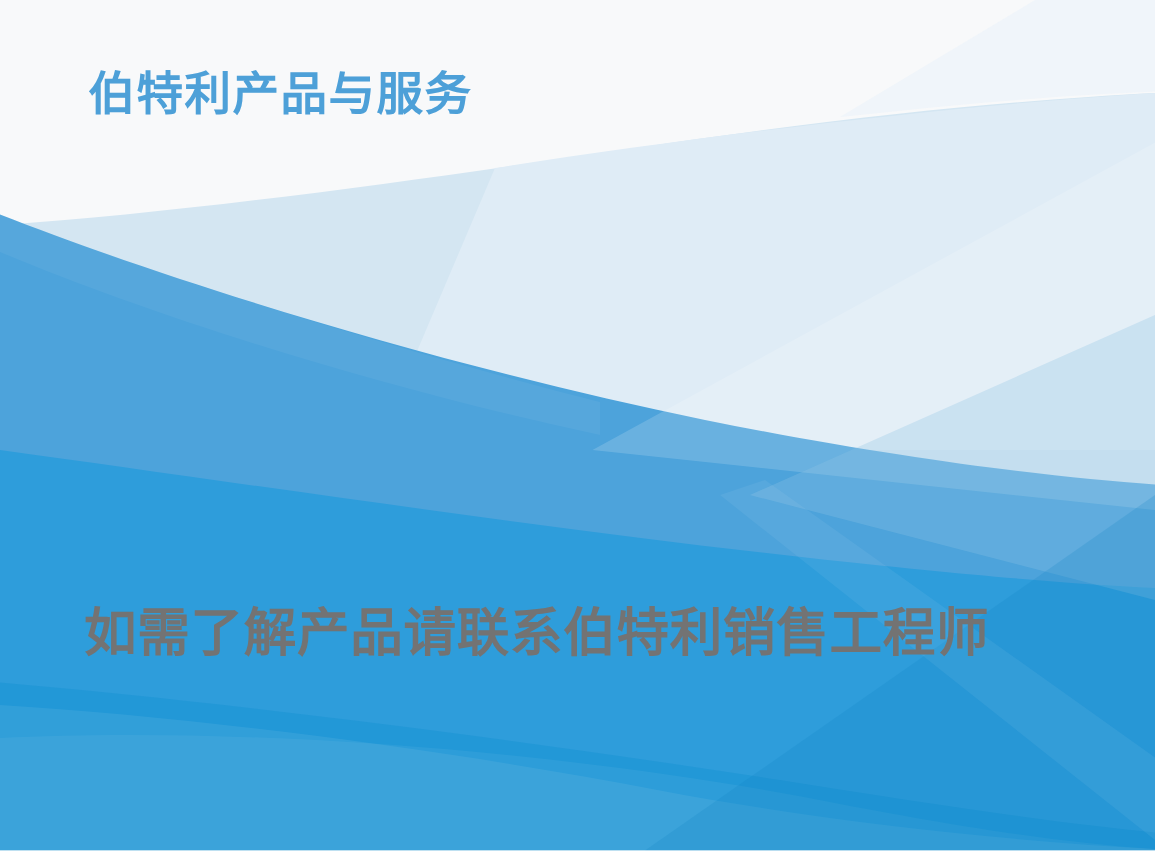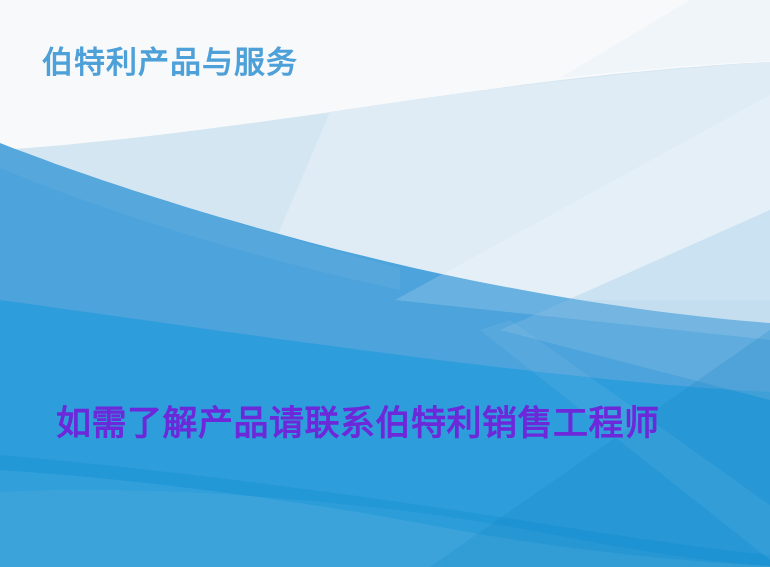--- a/index.html
+++ b/index.html
@@ -30,21 +30,21 @@
   }
 
   .banner-content {
     position: absolute;
     inset: 0;
     z-index: 5;
   }
 
   .header-title {
     position: absolute;
-    left: 42px;
+    left: 59px;
     top: 46px;
     font-size: 31px;
     font-weight: bold;
     letter-spacing: 1px;
     color: #4da0d8;
     white-space: nowrap;
     line-height: 1.1;
   }
 
   .main-heading {
@@ -59,21 +59,21 @@
     line-height: 1.08;
   }
 
   .sub-heading {
     position: absolute;
     left: 56px;
     top: 404px;
     font-size: 35px;
     font-weight: bold;
     letter-spacing: 0.5px;
-    color: #6d28d9;
+    color: #737373;
     white-space: nowrap;
     line-height: 1.1;
   }
 </style>
 </head>
 <body>
 
 <div class="banner">
 
   <svg class="banner-bg" viewBox="0 0 770 567" preserveAspectRatio="none" xmlns="http://www.w3.org/2000/svg">

